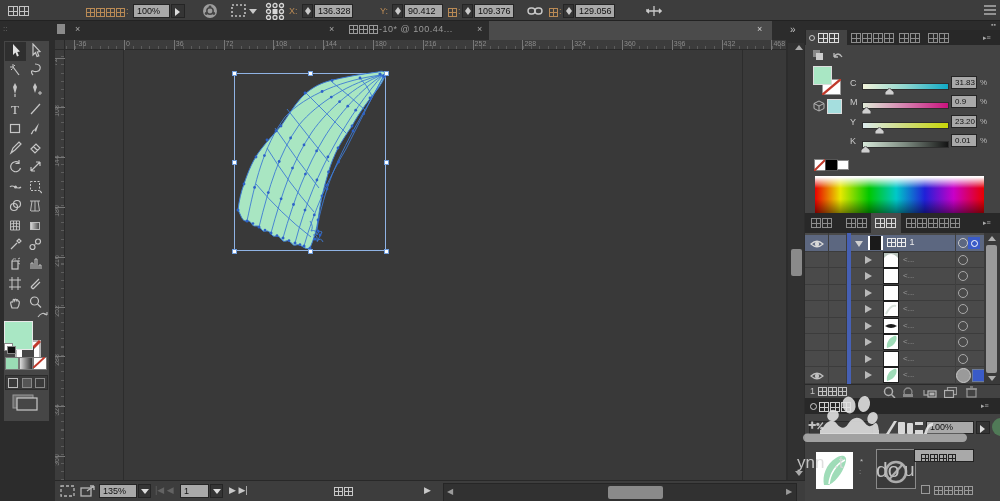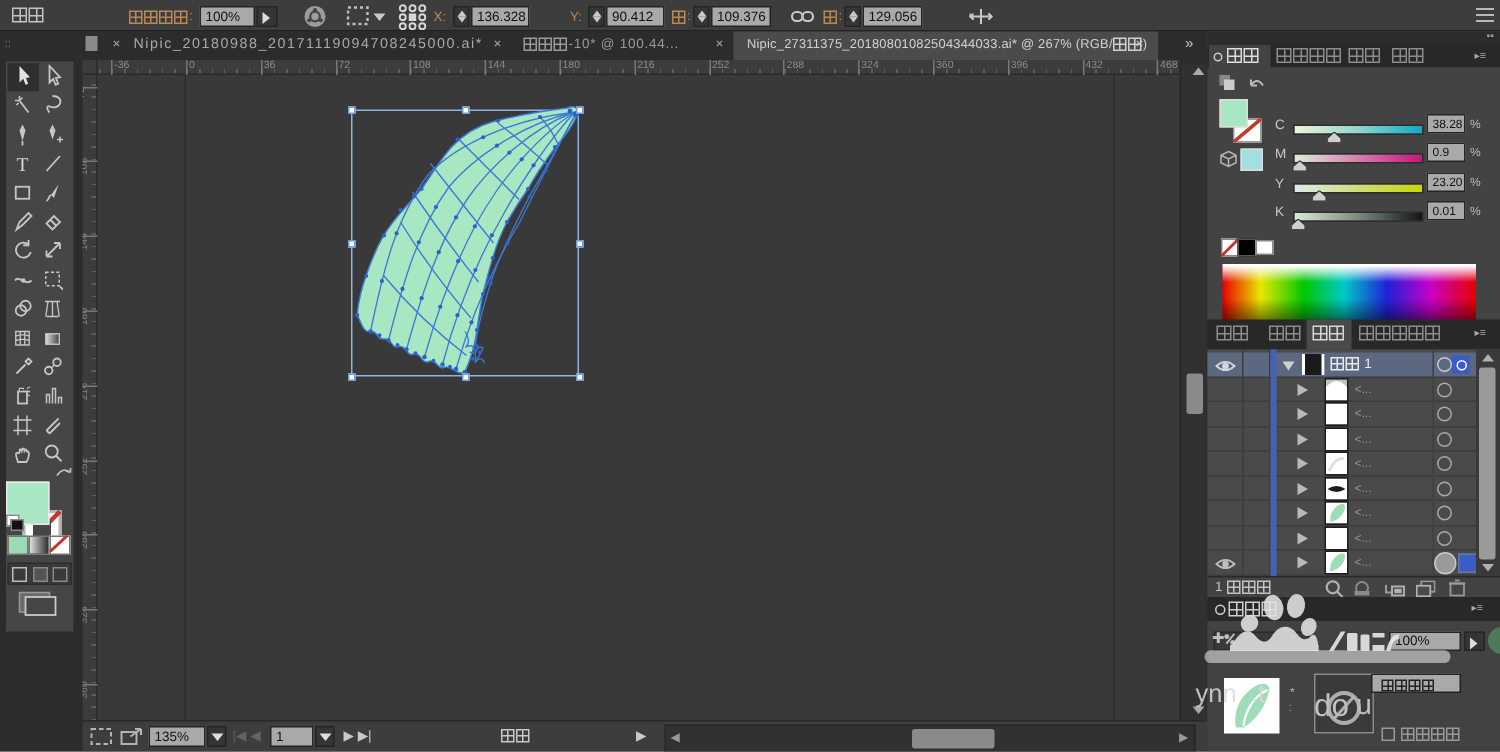--- a/index.html
+++ b/index.html
@@ -95,26 +95,24 @@
           <line x1="1" y1="6" x2="13" y2="6"></line>
           <line x1="1" y1="10" x2="13" y2="10"></line>
         </g>
       </svg>
 </div>
 
 <div class="abs" id="tabbar" style="left:0;top:21px;width:1000px;height:19px;background:#2c2c2c;color:#a9a9a9;font-size:9px;">
   <span class="abs" style="left:3px;top:4px;color:#777;font-size:8px;">::</span>
   <span class="abs" style="left:57px;top:3px;width:8px;height:10px;background:#8a8a8a;"></span>
   <span class="abs" style="left:75px;top:4px;">×</span>
-  <span class="abs" style="left:89px;top:4px;font-size:9.5px;letter-spacing:1.05px;">Nipic_20180988_20171119094708245000.ai*</span>
   <span class="abs" style="left:329px;top:4px;">×</span>
   <span class="abs" style="left:349px;top:4px;color:#9a9a9a;letter-spacing:0.5px;"><span class="z z9" style="color:#9a9a9a;"></span><span class="z z9"></span><span class="z z9"></span>-10* @ 100.44...</span>
   <span class="abs" style="left:477px;top:4px;">×</span>
   <div class="abs" style="left:489px;top:0;width:283px;height:19px;background:#4b4b4b;color:#d2d2d2;">
-    <span class="abs" style="left:9px;top:4px;font-size:8.6px;letter-spacing:0.15px;">Nipic_27311375_20180801082504344033.ai* @ 267% (RGB/<span class="z z9" style="color:#d2d2d2;"></span><span class="z z9"></span>)</span>
     <span class="abs" style="left:268px;top:4px;">×</span>
   </div>
   <span class="abs" style="left:790px;top:3px;color:#c2c2c2;font-size:10px;">»</span>
 </div>
 
 <div class="abs" id="ltoolstrip" style="left:0;top:40px;width:55px;height:440px;background:#2c2c2c;"></div>
 <div class="abs" id="palette" style="left:4px;top:41px;width:45px;height:380px;background:#464646;">
   <svg class="abs" style="left:0;top:0;" width="0" height="0">
         <defs>
           <linearGradient id="gr1" x1="0" y1="0" x2="1" y2="0">
@@ -460,21 +458,21 @@
     <svg class="abs" style="left:8px;top:55px;" width="12" height="12">
           <path d="M6 1 L11 3.5 L11 8.5 L6 11 L1 8.5 L1 3.5 Z M1 3.5 L6 6 L11 3.5 M6 6 L6 11" fill="none" stroke="#b5b5b5" stroke-width="1"></path>
         </svg>
     <div class="abs" style="left:22px;top:54px;width:13px;height:13px;background:#a5dede;border:1px solid #ddd;"></div>
 
     <div class="abs" style="left:45px;top:34px;color:#c9c9c9;font-size:9px;">C</div>
     <div class="abs" style="left:57px;top:38px;width:85px;height:5px;border:1px solid #2e2e2e;background:linear-gradient(to right,#f2f3da,#8ed6cf,#10aac6);"></div>
     <svg class="abs" style="left:80px;top:43px;" width="9" height="7">
           <path d="M4.5 0 L9 4 L9 7 L0 7 L0 4 Z" fill="#cfcfcf" stroke="#333" stroke-width="0.8"></path>
         </svg>
-    <div class="fld" style="left:146px;top:31px;width:26px;height:13px;font-size:8px;line-height:11px;">38.28</div>
+    <div class="fld" style="left:146px;top:31px;width:26px;height:13px;font-size:8px;line-height:11px;">31.83</div>
     <div class="abs" style="left:175px;top:34px;color:#b9b9b9;font-size:8px;">%</div>
     <div class="abs" style="left:45px;top:53px;color:#c9c9c9;font-size:9px;">M</div>
     <div class="abs" style="left:57px;top:57px;width:85px;height:5px;border:1px solid #2e2e2e;background:linear-gradient(to right,#e0ead7,#d57fae,#c9137e);"></div>
     <svg class="abs" style="left:57px;top:62px;" width="9" height="7">
           <path d="M4.5 0 L9 4 L9 7 L0 7 L0 4 Z" fill="#cfcfcf" stroke="#333" stroke-width="0.8"></path>
         </svg>
     <div class="fld" style="left:146px;top:50px;width:26px;height:13px;font-size:8px;line-height:11px;">0.9</div>
     <div class="abs" style="left:175px;top:53px;color:#b9b9b9;font-size:8px;">%</div>
     <div class="abs" style="left:45px;top:73px;color:#c9c9c9;font-size:9px;">Y</div>
     <div class="abs" style="left:57px;top:77px;width:85px;height:5px;border:1px solid #2e2e2e;background:linear-gradient(to right,#dcebee,#cfdc7a,#c8d607);"></div>

